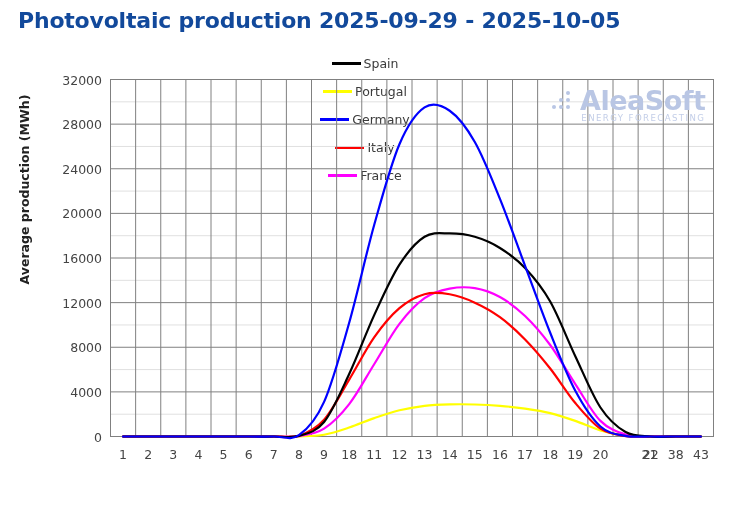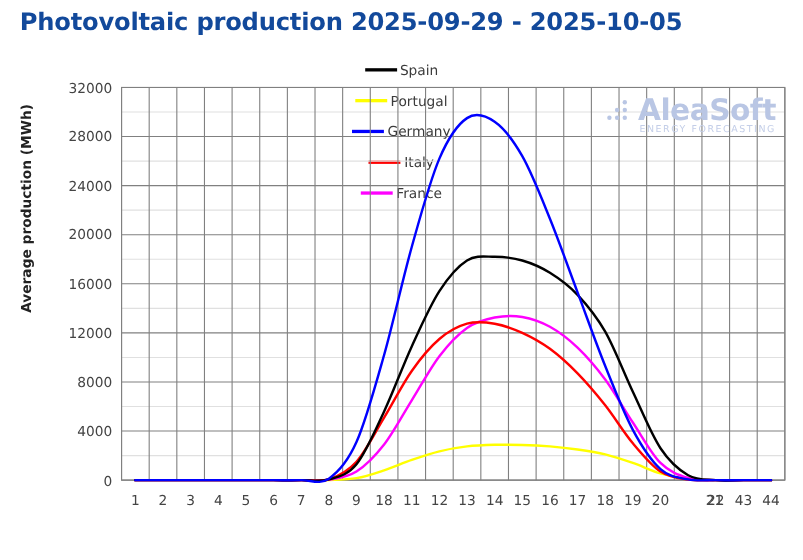--- a/index.html
+++ b/index.html
@@ -210,22 +210,22 @@
       <div class="xtick" style="left: 424.562px;">13</div>
       <div class="xtick" style="left: 449.688px;">14</div>
       <div class="xtick" style="left: 474.812px;">15</div>
       <div class="xtick" style="left: 499.938px;">16</div>
       <div class="xtick" style="left: 525.062px;">17</div>
       <div class="xtick" style="left: 550.188px;">18</div>
       <div class="xtick" style="left: 575.312px;">19</div>
       <div class="xtick" style="left: 600.438px;">20</div>
       <div class="xtick" style="left: 625.562px; padding-left: 48px;">21</div>
       <div class="xtick" style="left: 650.688px;">22</div>
-      <div class="xtick" style="left: 675.812px;">43</div>
-      <div class="xtick" style="left: 700.938px;">44</div>
+      <div class="xtick" style="left: 675.812px;">38</div>
+      <div class="xtick" style="left: 700.938px;">43</div>
     </div>
 
   <svg id="plot-svg" width="730" height="509" style="position:absolute;left:0;top:0;">
       <g>
         <line x1="110.5" x2="713.5" y1="436.5" y2="436.5" stroke="#808080" stroke-width="1"></line>
         <line x1="110.5" x2="713.5" y1="414.1875" y2="414.1875" stroke="#e0e0e0" stroke-width="1"></line>
         <line x1="110.5" x2="713.5" y1="391.875" y2="391.875" stroke="#808080" stroke-width="1"></line>
         <line x1="110.5" x2="713.5" y1="369.5625" y2="369.5625" stroke="#e0e0e0" stroke-width="1"></line>
         <line x1="110.5" x2="713.5" y1="347.25" y2="347.25" stroke="#808080" stroke-width="1"></line>
         <line x1="110.5" x2="713.5" y1="324.9375" y2="324.9375" stroke="#e0e0e0" stroke-width="1"></line>

